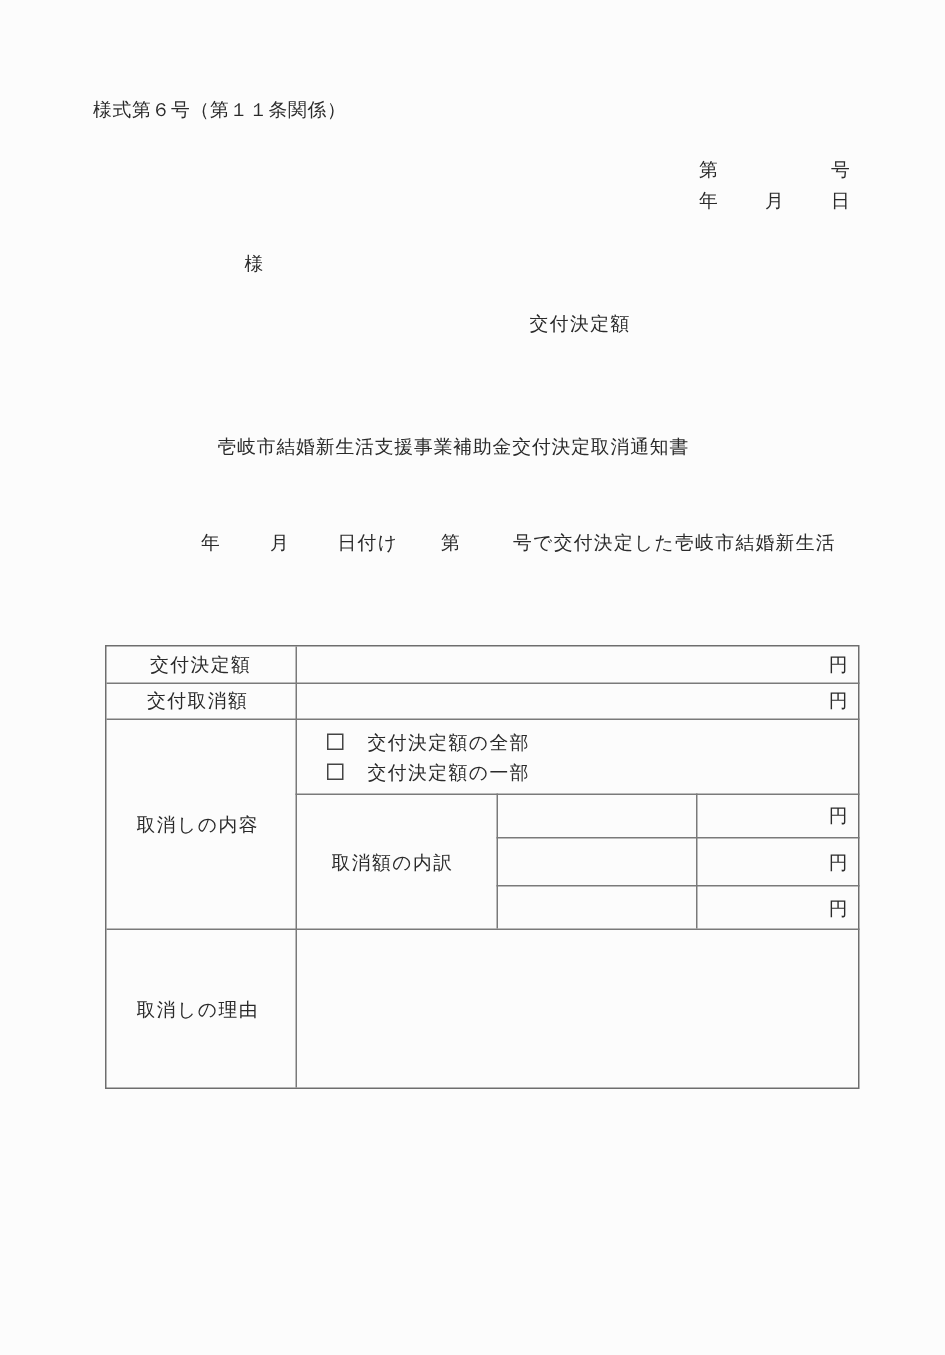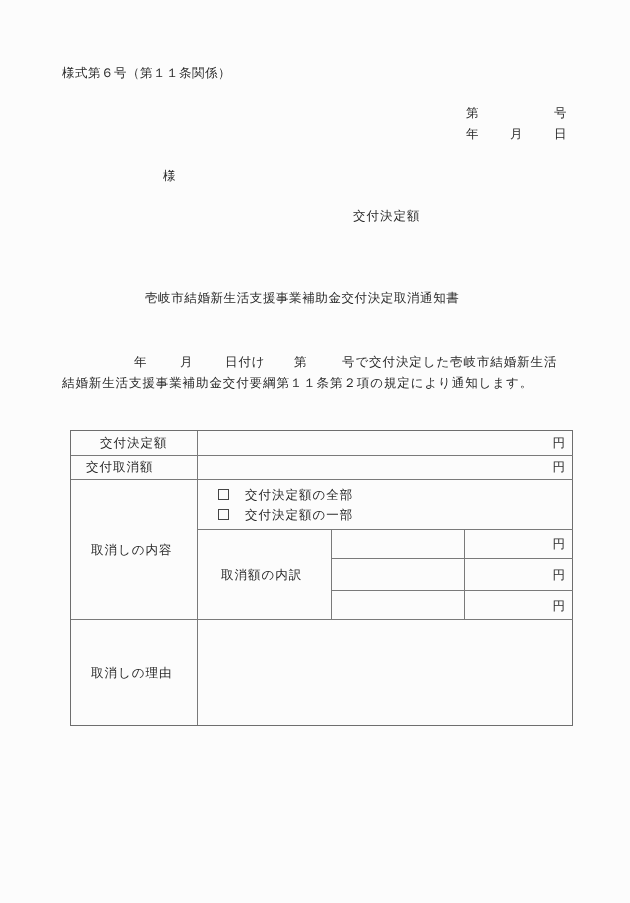--- a/index.html
+++ b/index.html
@@ -51,23 +51,20 @@
 <div class="abs doc-title">壱岐市結婚新生活支援事業補助金交付決定取消通知書</div>
 
 <div class="abs body-text">
   <div class="body-line">
     <span style="left:72px">年</span>
     <span style="left:118px">月</span>
     <span style="left:163px">日付け</span>
     <span style="left:232px">第</span>
     <span style="left:280px">号で交付決定した壱岐市結婚新生活</span>
   </div>
-  <div class="body-line">
-    <span style="left:0">結婚新生活支援事業補助金交付要綱第１１条第２項の規定により通知します。</span>
-  </div>
 </div>
 
 <div class="grid">
 
   <div class="hl" style="left:0;width:502px;top:24px"></div>
   <div class="hl" style="left:0;width:502px;top:48px"></div>
   <div class="hl" style="left:126px;width:376px;top:98px"></div>
   <div class="hl" style="left:260px;width:242px;top:127px"></div>
   <div class="hl" style="left:260px;width:242px;top:159px"></div>
   <div class="hl" style="left:0;width:502px;top:188px"></div>
@@ -75,21 +72,21 @@
   <div class="vl" style="left:126px;top:0;height:294px"></div>
   <div class="vl" style="left:260px;top:98px;height:90px"></div>
   <div class="vl" style="left:393px;top:98px;height:90px"></div>
 
   <div class="cell-text" style="left:29px;top:6px">交付決定額</div>
   <div style="position:absolute;left:127px;top:0;width:375px;height:24px">
     <span class="cell-text" style="left:8px;top:6px"></span>
     <span class="yen" style="right:8px;top:6px">円</span>
   </div>
 
-  <div class="cell-text" style="left:15px;top:30px">交付取消額</div>
+  <div class="cell-text" style="left:27px;top:30px">交付取消額</div>
   <div style="position:absolute;left:127px;top:25px;width:375px;height:23px">
     <span class="cell-text" style="left:8px;top:5px"></span>
     <span class="yen" style="right:8px;top:5px">円</span>
   </div>
 
   <div class="cell-text" style="left:20px;top:113px">取消しの内容</div>
 
   <div class="cell-text" style="left:147px;top:58px">
     <span class="check-box"></span><span>交付決定額の全部</span>
   </div>

